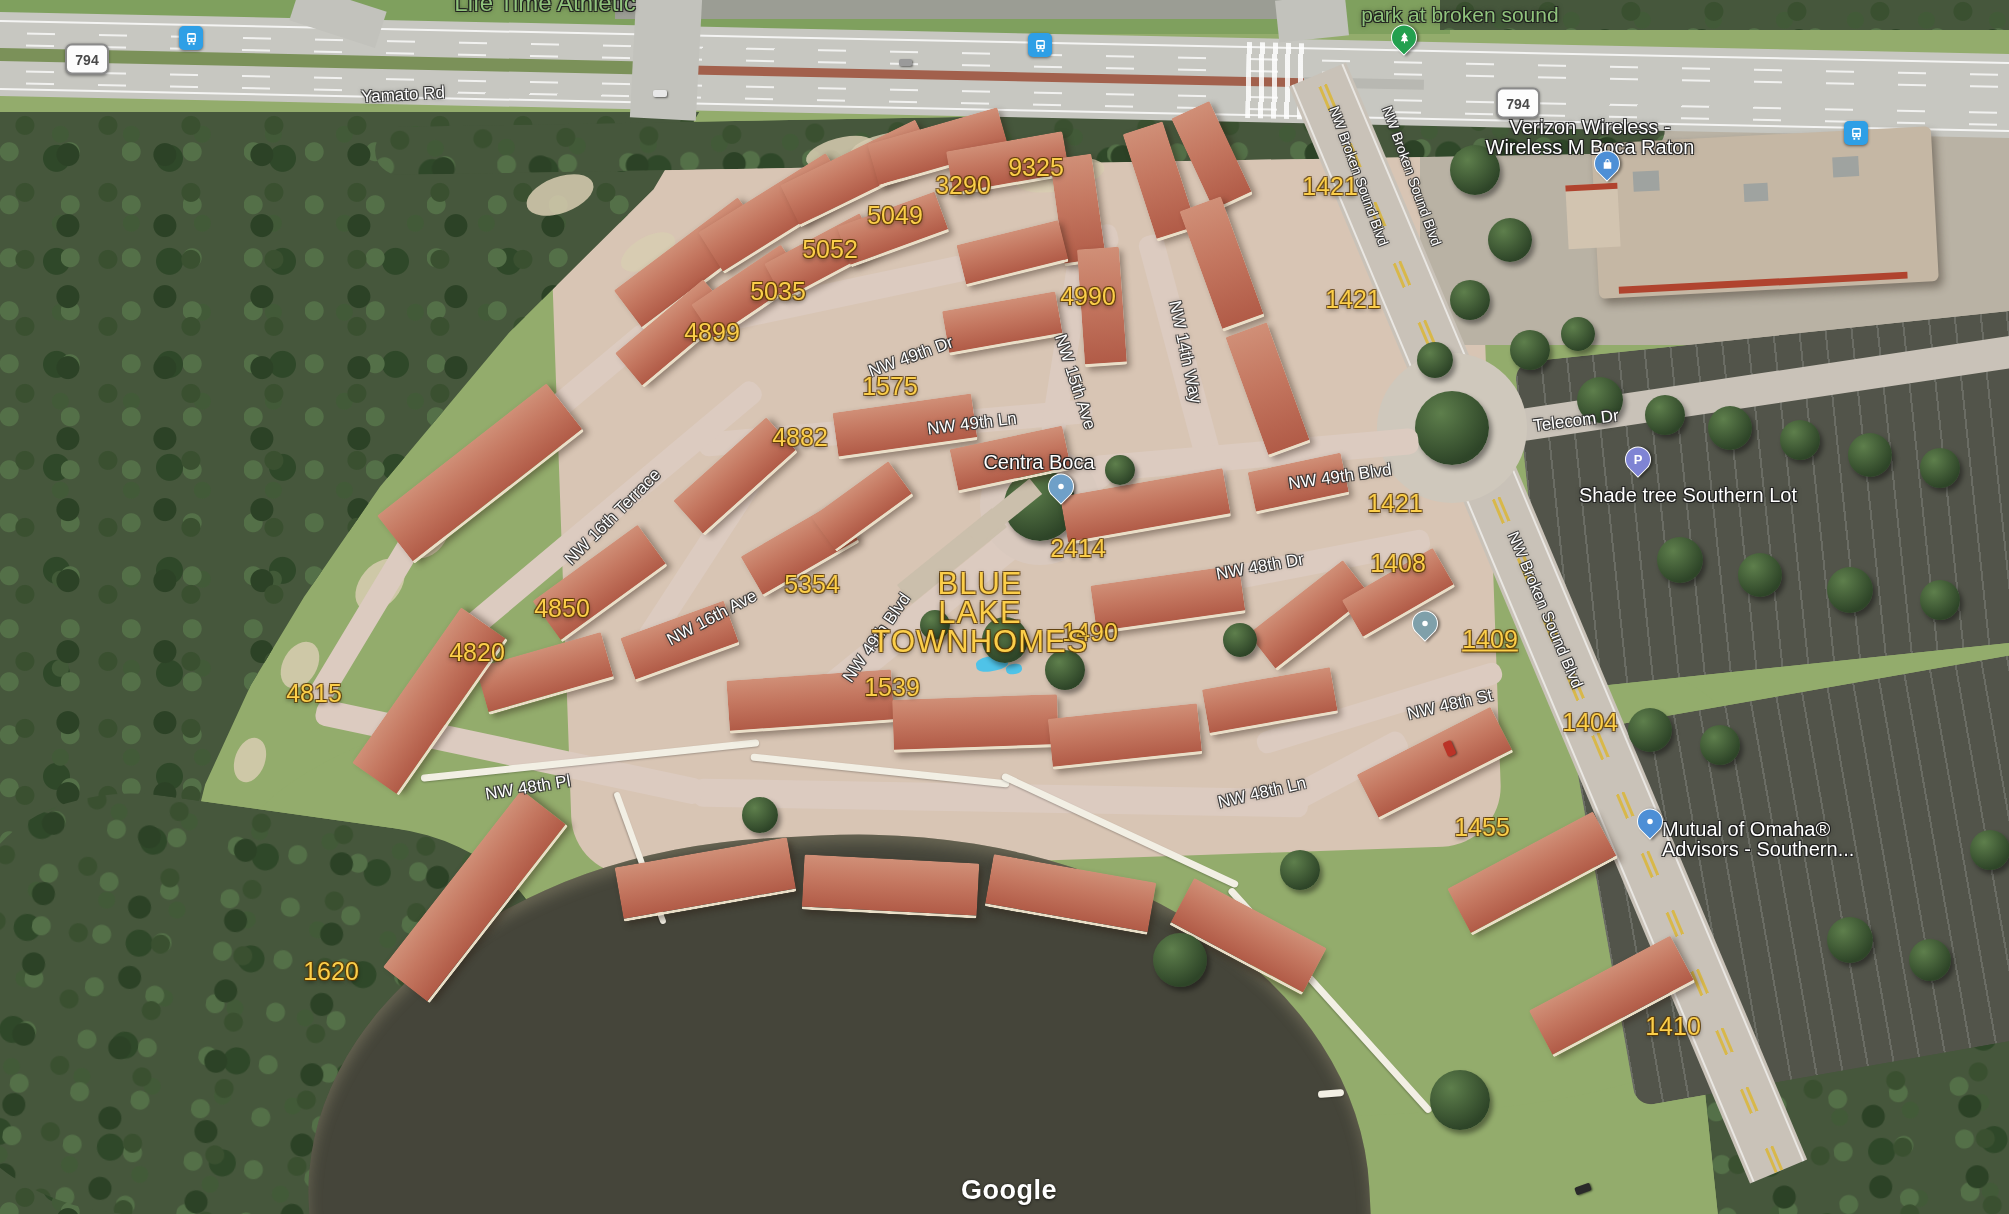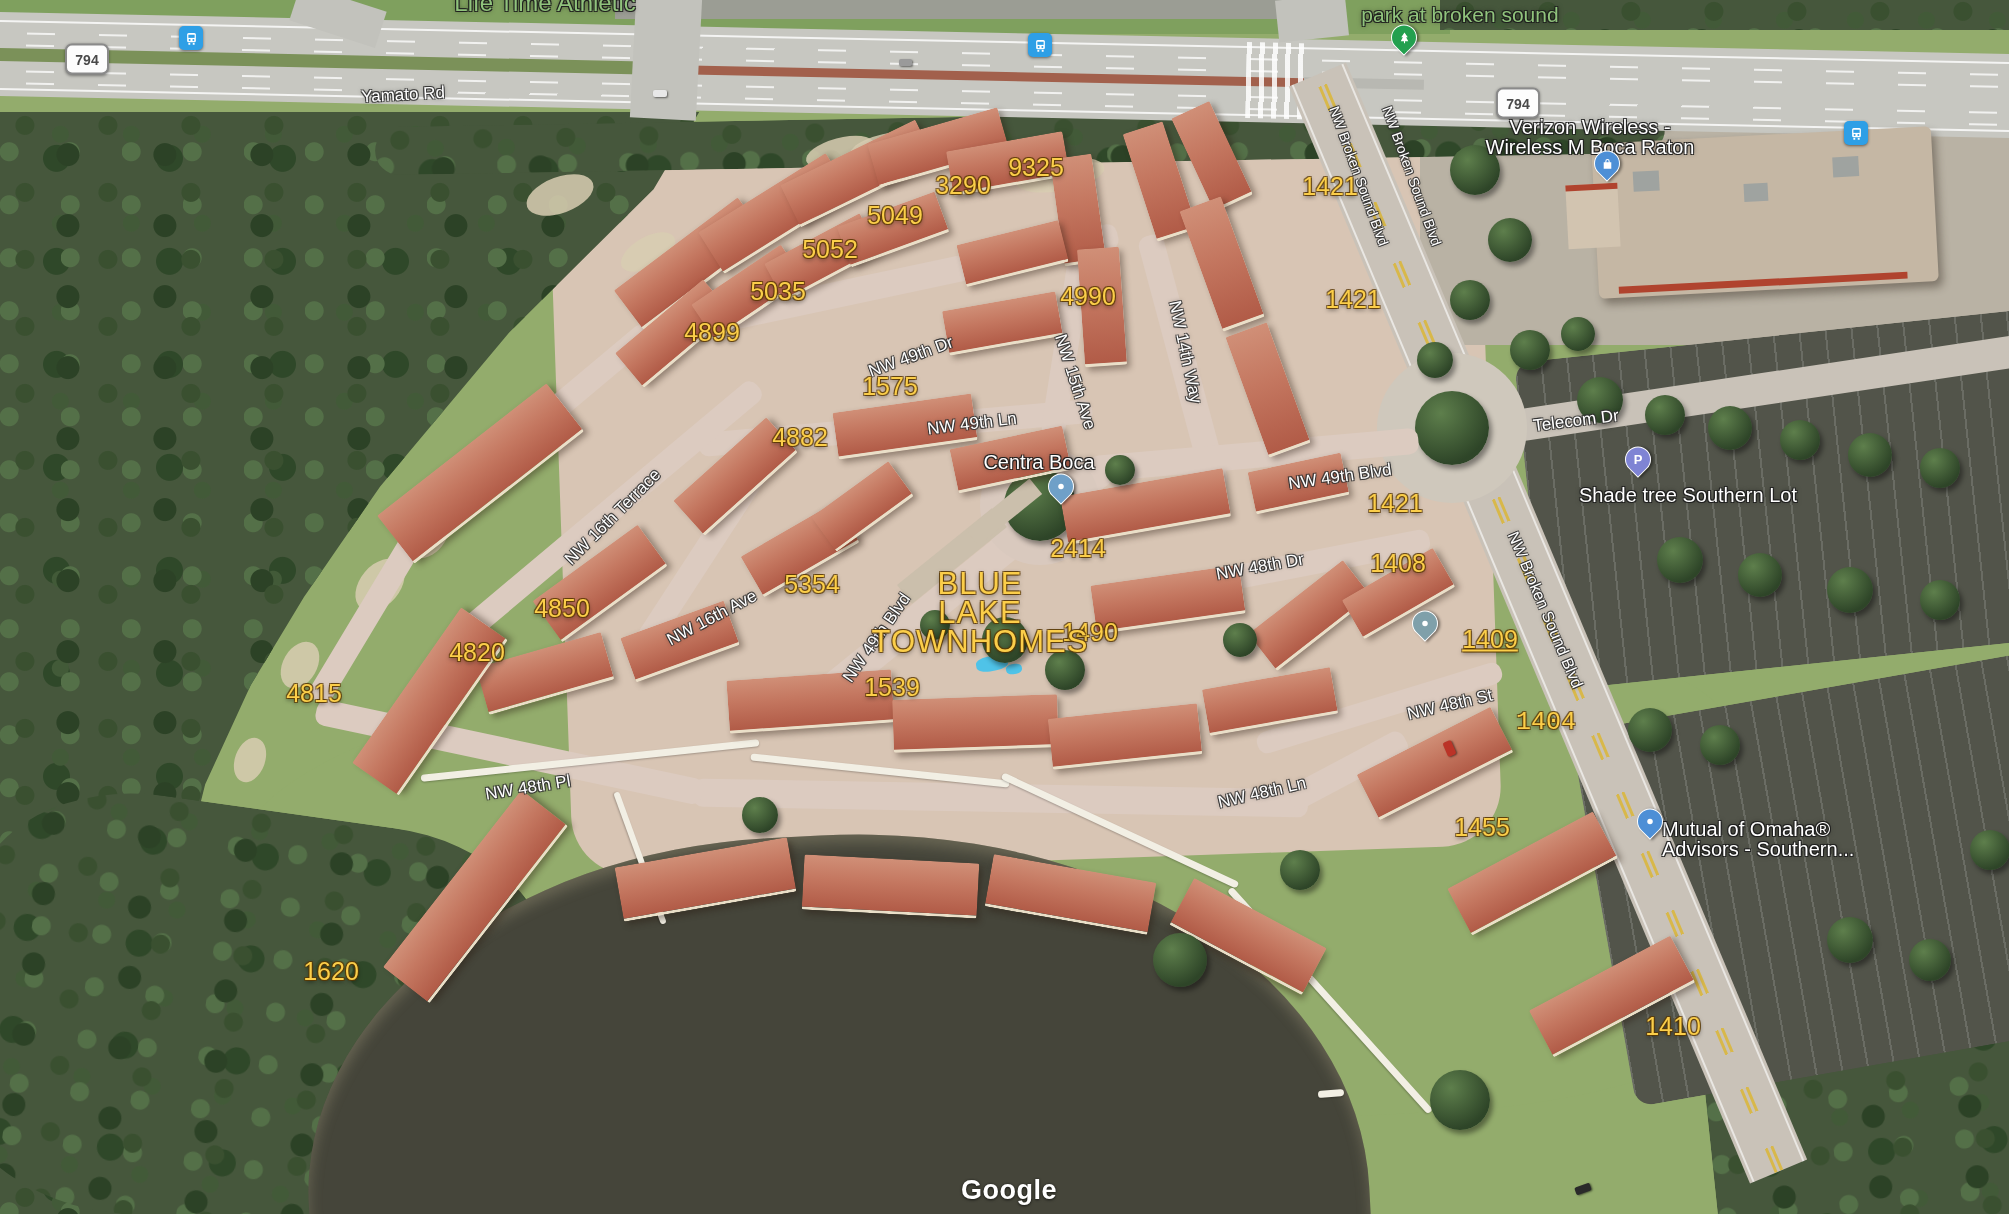--- a/index.html
+++ b/index.html
@@ -276,21 +276,21 @@
       <div class="addr" style="left: 314px; top: 693px;">4815</div>
       <div class="addr" style="left: 331px; top: 971px;">1620</div>
       <div class="addr" style="left: 892px; top: 687px;">1539</div>
       <div class="addr" style="left: 1078px; top: 548px;">2414</div>
       <div class="addr" style="left: 1090px; top: 632px;">1490</div>
       <div class="addr" style="left: 1330px; top: 186px;">1421</div>
       <div class="addr" style="left: 1353px; top: 299px;">1421</div>
       <div class="addr" style="left: 1395px; top: 503px;">1421</div>
       <div class="addr" style="left: 1398px; top: 563px;">1408</div>
       <div class="addr" style="left: 1490px; top: 639px; text-decoration: underline;">1409</div>
-      <div class="addr" style="left: 1546px; top: 722px; font-family: Liberation Mono, monospace;">1404</div>
+      <div class="addr" style="left: 1590px; top: 722px;">1404</div>
       <div class="addr" style="left: 1482px; top: 827px;">1455</div>
       <div class="addr" style="left: 1673px; top: 1026px;">1410</div>
       <div class="community" style="left: 980px; top: 612px;">
         <div style="position:static">BLUE</div>
         <div style="position:static">LAKE</div>
         <div style="position:static">TOWNHOMES</div>
       </div>
       <div class="poi poi-green" style="font-size: 24px; left: 545px; top: 3px;">
         <div style="position:static">Life Time Athletic</div>
       </div>

